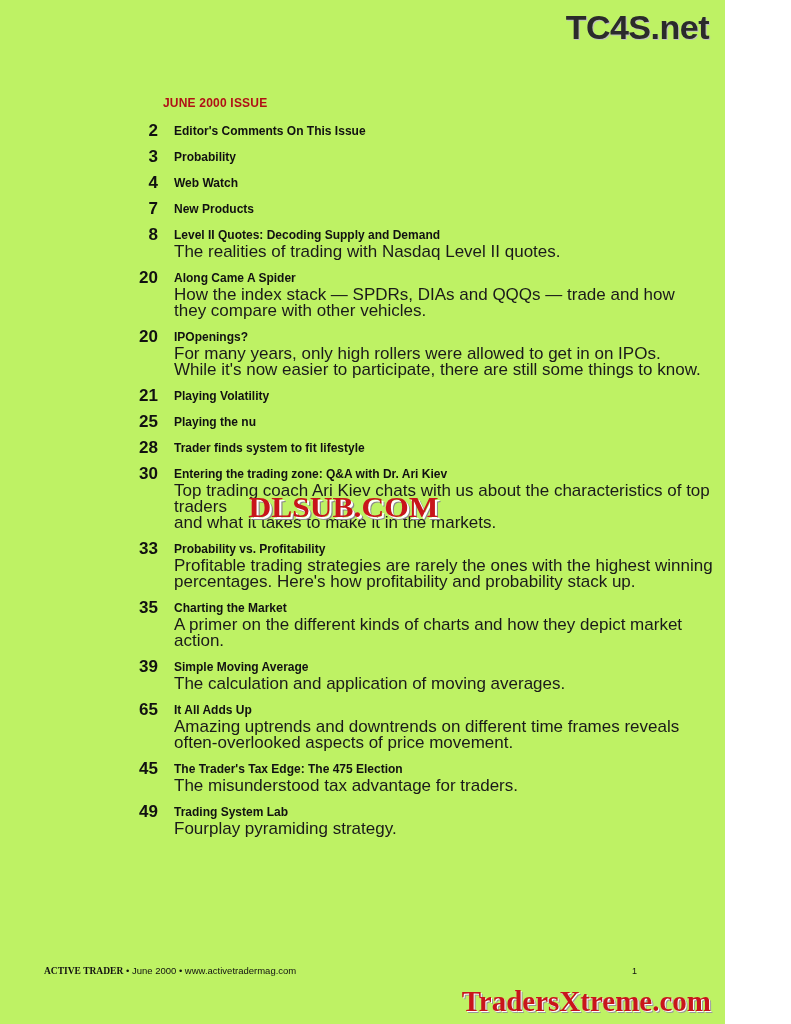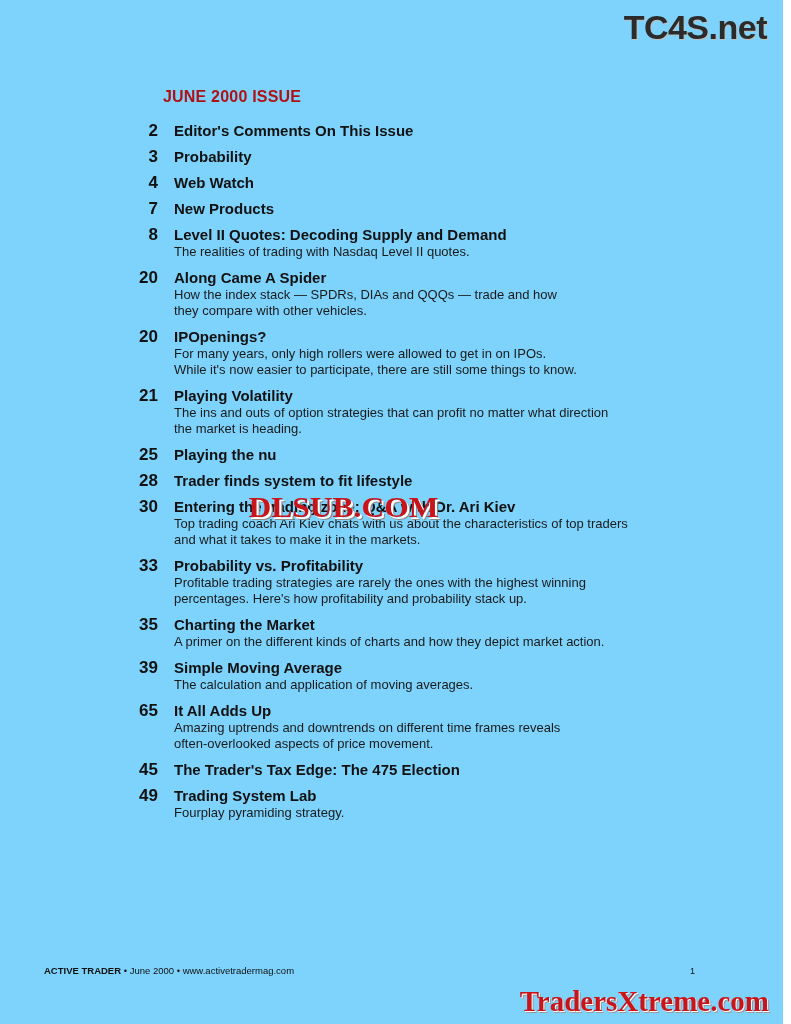--- a/index.html
+++ b/index.html
@@ -9,44 +9,44 @@
   body {
     width: 791px;
     height: 1024px;
     background: #ffffff;
     font-family: "Liberation Sans", sans-serif;
     position: relative;
     overflow: hidden;
   }
   .page {
     position: relative;
-    width: 783px;
+    width: 725px;
     height: 1024px;
-    background: #7dd3fc;
+    background: #bef264;
   }
 
   
   .brand-top {
     position: absolute;
     top: 8px;
     right: 16px;
     font-family: "Liberation Sans", sans-serif;
     font-weight: bold;
     font-size: 34px;
     color: #2b2b2b;
     letter-spacing: -0.5px;
     text-shadow: 1px 1px 0 #bfbfbf;
   }
 
   
   .issue-title {
     position: absolute;
     left: 163px;
-    top: 88px;
-    font-size: 16px;
+    top: 96px;
+    font-size: 12px;
     font-weight: bold;
     color: #b01116;
     letter-spacing: 0.2px;
   }
 
   
   .toc {
     position: absolute;
     left: 96px;
     top: 122px;
@@ -65,27 +65,27 @@
     font-weight: bold;
     color: #111111;
     line-height: 17px;
     flex: 0 0 auto;
   }
   .toc-body {
     flex: 1 1 auto;
     padding-top: 1px;
   }
   .toc-title {
-    font-size: 15px;
+    font-size: 12px;
     font-weight: bold;
     color: #111111;
     line-height: 16px;
   }
   .toc-desc {
-    font-size: 13px;
+    font-size: 17px;
     color: #1a1a1a;
     line-height: 16px;
     margin-top: 1px;
     white-space: pre-line;
   }
 
   
   .watermark {
     position: absolute;
     left: 253px;
@@ -102,20 +102,21 @@
   
   .footer-left {
     position: absolute;
     left: 44px;
     bottom: 48px;
     font-size: 9.5px;
     color: #111111;
   }
   .footer-left .bold {
     font-weight: bold;
+    font-family: Liberation Serif, serif;
   }
   .footer-page {
     position: absolute;
     right: 88px;
     bottom: 48px;
     font-size: 9px;
     color: #111111;
   }
   .brand-bottom {
     position: absolute;
@@ -190,22 +191,20 @@
         <div class="toc-title">IPOpenings?</div>
         <div class="toc-desc">For many years, only high rollers were allowed to get in on IPOs.
 While it's now easier to participate, there are still some things to know.</div>
       </div>
     </div>
 
     <div class="toc-entry">
       <div class="toc-page">21</div>
       <div class="toc-body">
         <div class="toc-title">Playing Volatility</div>
-        <div class="toc-desc">The ins and outs of option strategies that can profit no matter what direction
-the market is heading.</div>
       </div>
     </div>
 
     <div class="toc-entry">
       <div class="toc-page">25</div>
       <div class="toc-body">
         <div class="toc-title">Playing the nu</div>
       </div>
     </div>
 
@@ -256,20 +255,21 @@
         <div class="toc-title">It All Adds Up</div>
         <div class="toc-desc">Amazing uptrends and downtrends on different time frames reveals
 often-overlooked aspects of price movement.</div>
       </div>
     </div>
 
     <div class="toc-entry">
       <div class="toc-page">45</div>
       <div class="toc-body">
         <div class="toc-title">The Trader's Tax Edge: The 475 Election</div>
+        <div class="toc-desc">The misunderstood tax advantage for traders.</div>
       </div>
     </div>
 
     <div class="toc-entry">
       <div class="toc-page">49</div>
       <div class="toc-body">
         <div class="toc-title">Trading System Lab</div>
         <div class="toc-desc">Fourplay pyramiding strategy.</div>
       </div>
     </div>

